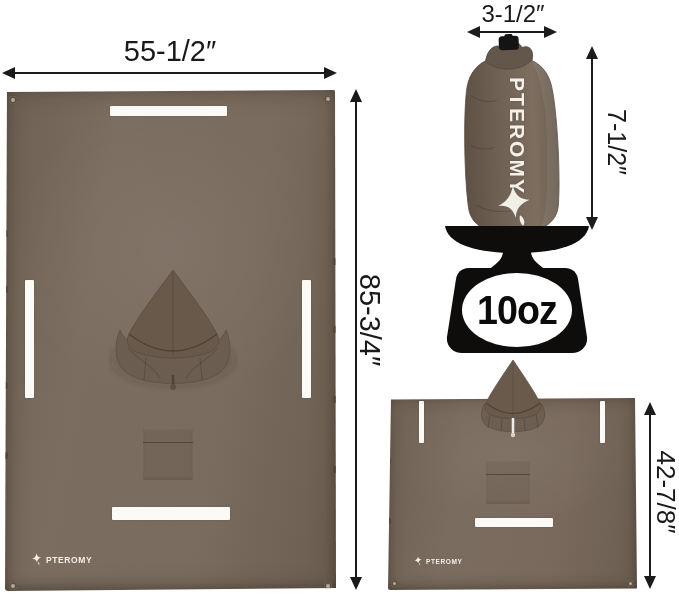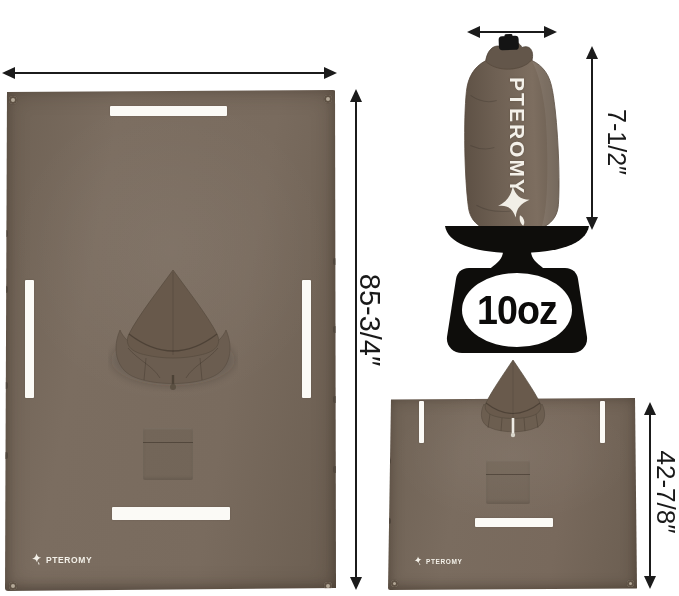--- a/index.html
+++ b/index.html
@@ -67,20 +67,21 @@
 
 <svg width="0" height="0" style="position:absolute">
   <symbol id="logo-star" viewBox="0 0 48 48">
     <path d="M24,2 C26.5,12 31,16 41,17 C32,20.5 27,25 26,35 C23,25.5 18,21.5 8,22.5 C17,18.5 22,12 24,2 Z"></path>
     <path d="M30.5,33 C34.5,35.5 36,40.5 33.5,44 C30,41.5 29.5,36.5 30.5,33 Z"></path>
   </symbol>
 </svg>
 
 <div class="canvas">
 
+  <div class="hlabel" style="left:170px;top:51px;font-size:29px;">55-1/2″</div>
 
   <div class="dim-h" style="left:2px;top:66px;width:335px;height:13px;">
     <div class="line"></div>
     <div class="ah-left"></div>
     <div class="ah-right"></div>
   </div>
 
   <div class="tarp">
 
     <div class="strip" style="left:105px;top:16px;width:117px;height:10px;"></div>
@@ -130,20 +131,21 @@
     <circle cx="65" cy="119" r="3" fill="#5b5042"></circle>
   </svg>
 
   <div class="dim-v" style="left:349px;top:89px;width:14px;height:501px;">
     <div class="line"></div>
     <div class="ah-up"></div>
     <div class="ah-down"></div>
   </div>
   <div class="vlabel" style="left:369px;top:320px;font-size:29px;">85-3/4″</div>
 
+  <div class="hlabel" style="left:513px;top:14px;font-size:24px;">3-1/2″</div>
 
   <div class="dim-h" style="left:467px;top:26px;width:90px;height:12px;">
     <div class="line"></div>
     <div class="ah-left"></div>
     <div class="ah-right"></div>
   </div>
 
   <svg class="abs" style="left:450px;top:34px;transform:rotate(-2deg);" width="122" height="204" viewBox="0 0 122 204">
     <defs>
       <linearGradient id="bagGrad" x1="0" y1="0" x2="1" y2="0">

